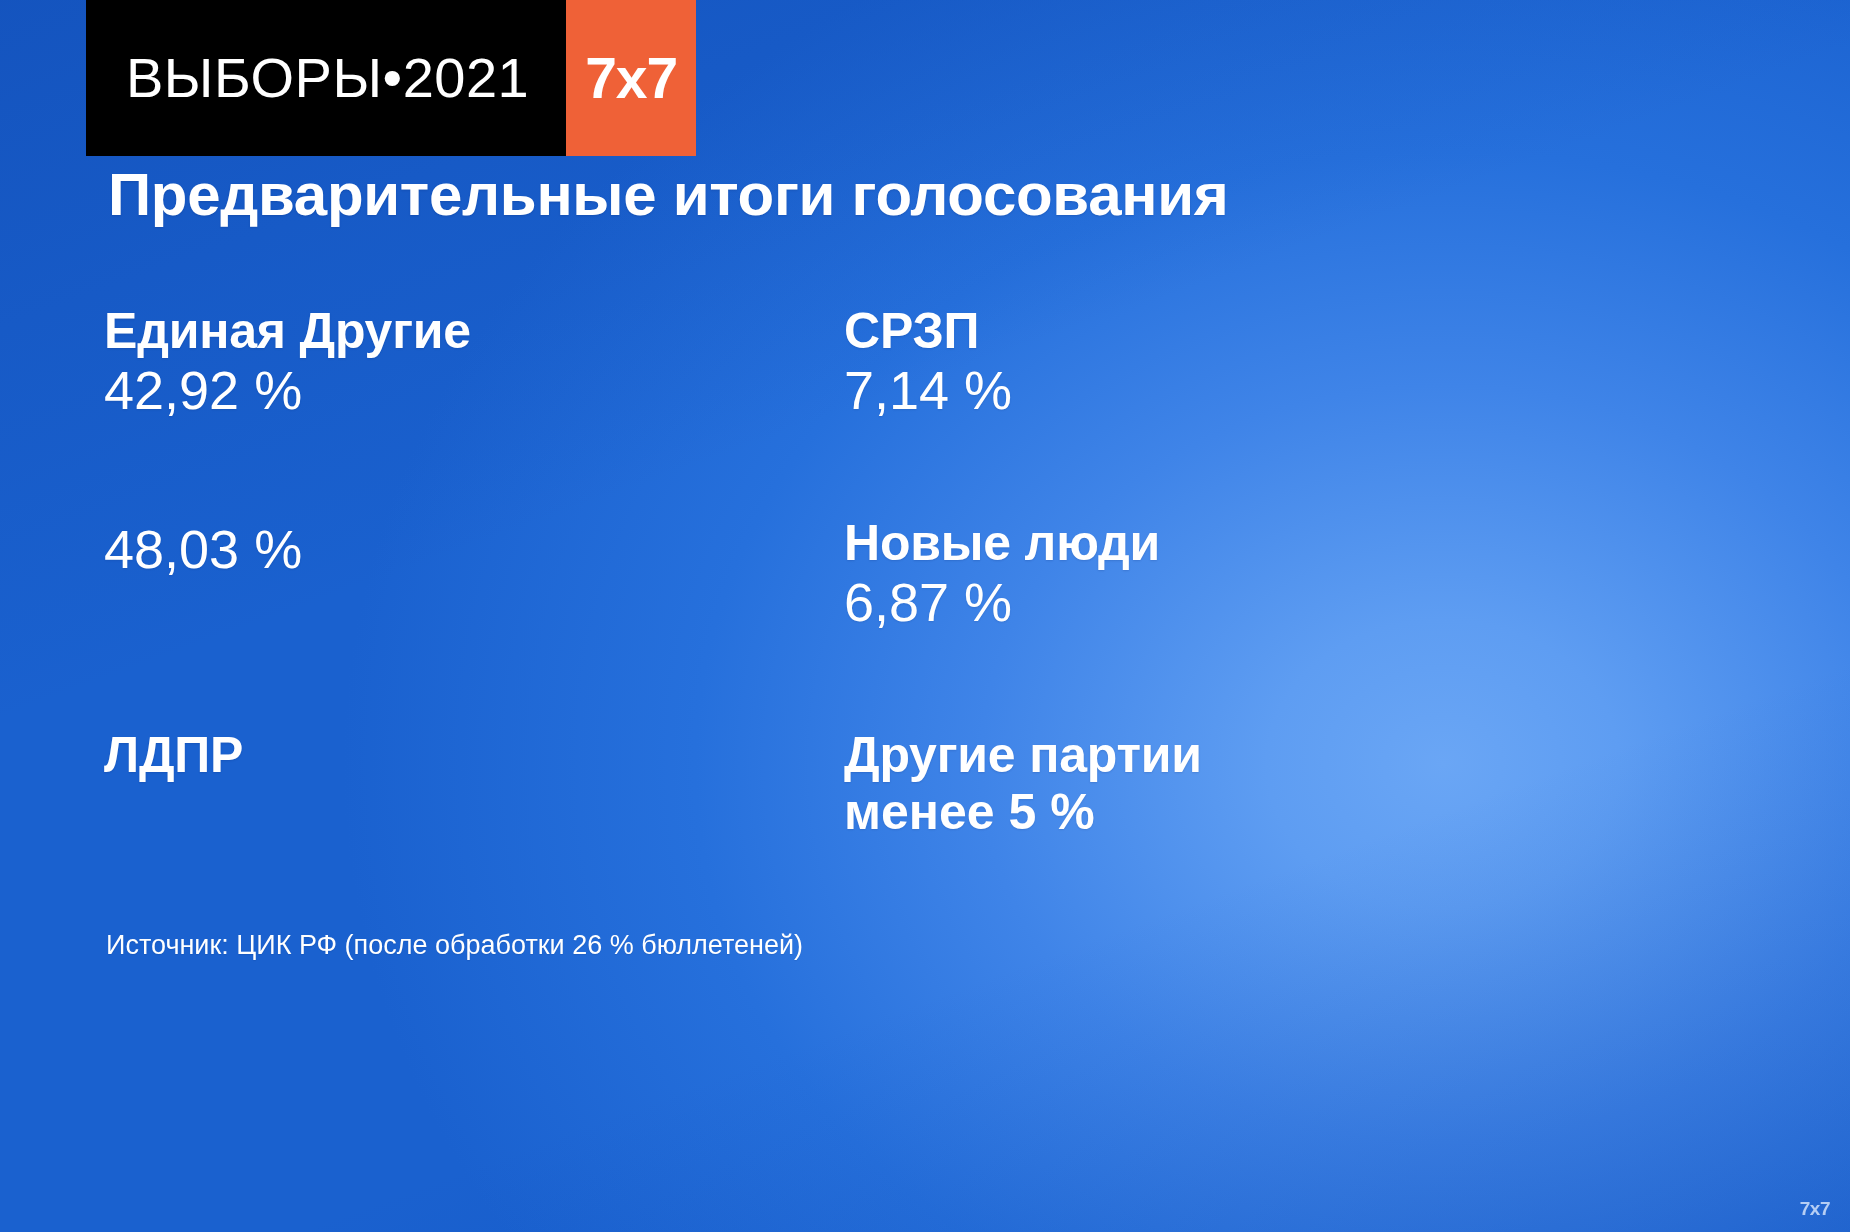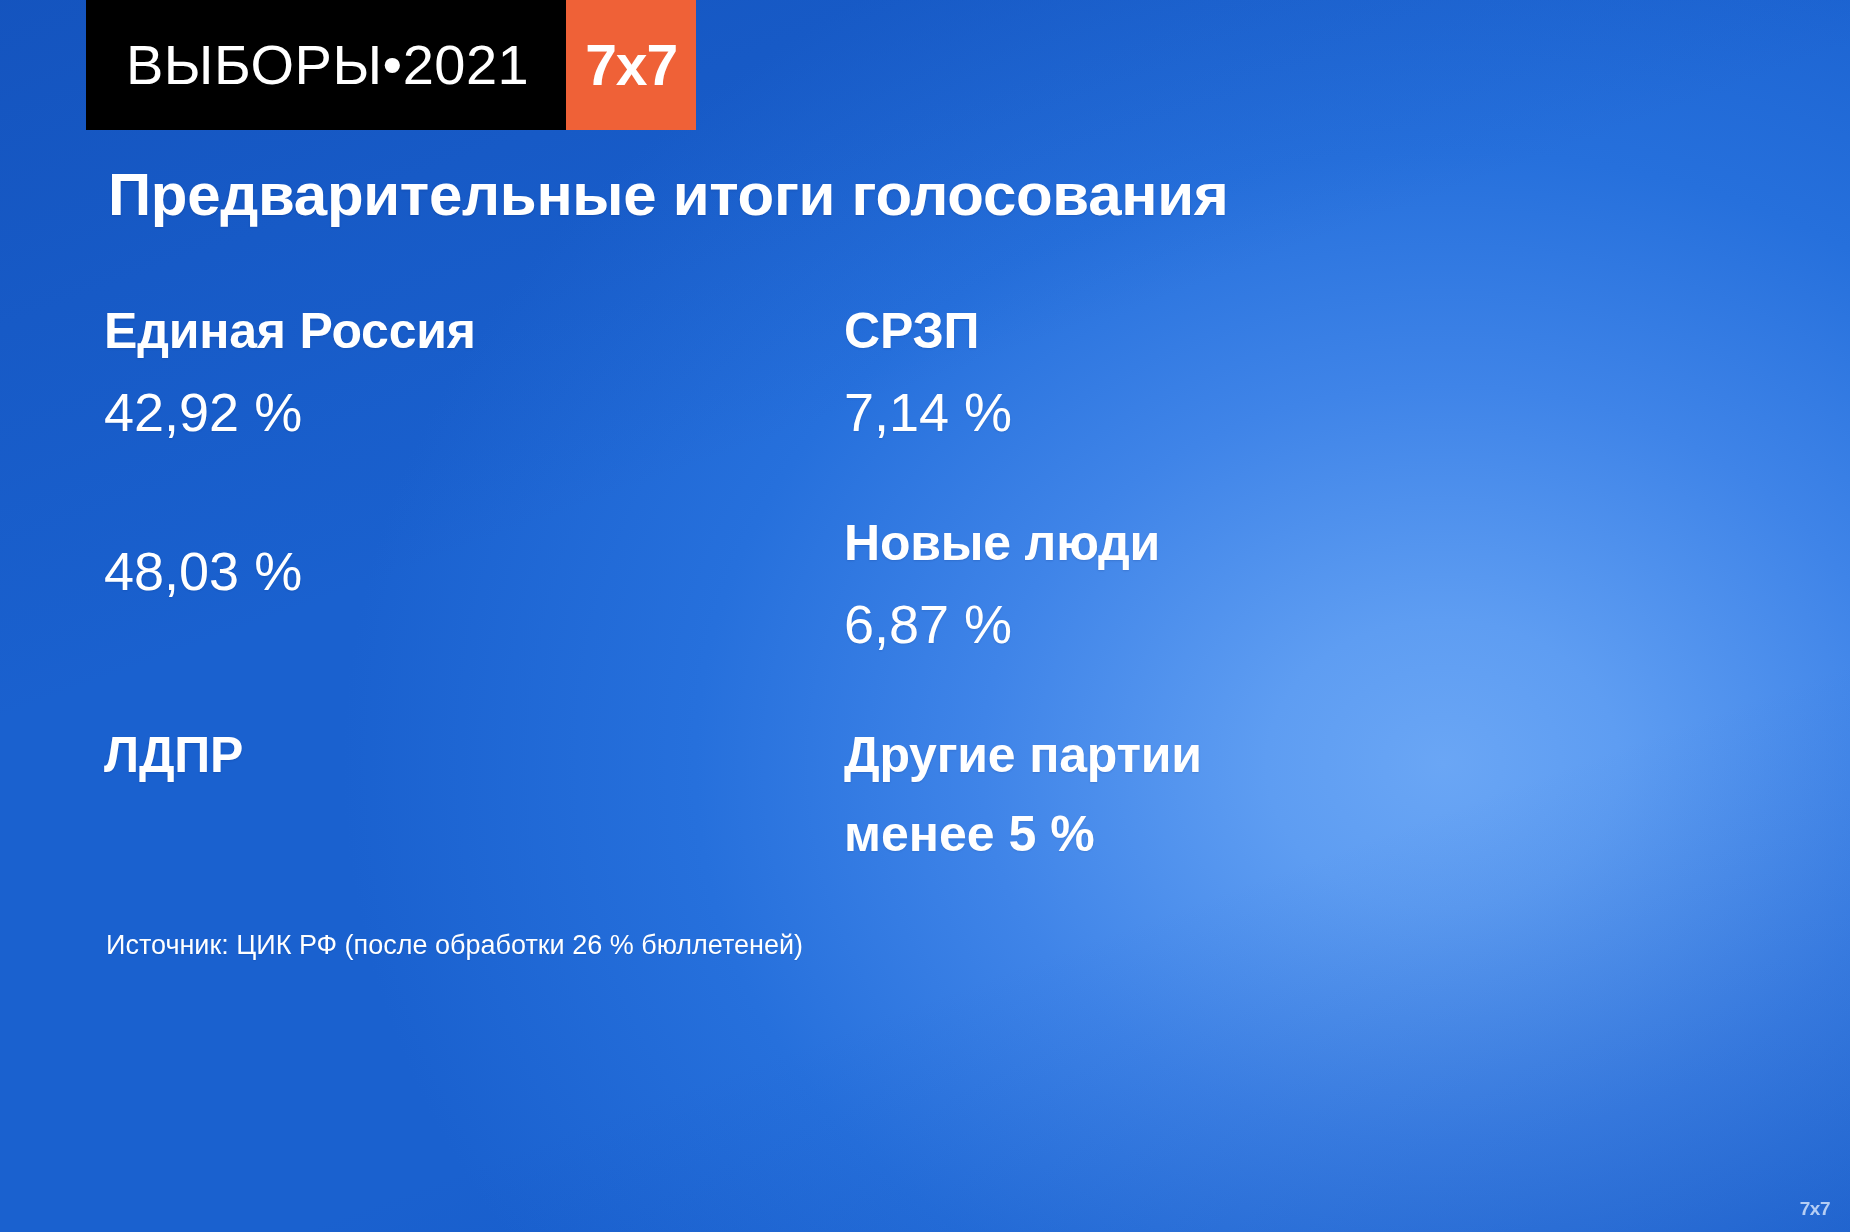--- a/index.html
+++ b/index.html
@@ -20,21 +20,21 @@
     background-blend-mode:normal;
   }
   #bg-vignette{
     position:absolute; inset:0;
     background:linear-gradient(160deg, rgba(10,60,160,.35) 0%, rgba(10,60,160,0) 38%, rgba(10,60,160,0) 70%, rgba(12,66,170,.30) 100%);
   }
 
   
   #banner{
     position:absolute; left:86px; top:0;
-    height:130px; display:flex; align-items:stretch;
+    height:156px; display:flex; align-items:stretch;
   }
   #banner-black{
     background:#000; color:#fff;
     display:flex; align-items:center; justify-content:center;
     padding:0 37px 0 40px;
   }
   #banner-title{
     font-size:56px; font-weight:400; letter-spacing:.5px;
     line-height:1; white-space:nowrap;
   }
@@ -65,21 +65,21 @@
     grid-auto-rows:212px;
   }
   .result-item{ position:relative; }
   .party-name{
     color:#fff; font-size:50px; font-weight:700;
     line-height:1.06; letter-spacing:-.2px; white-space:nowrap;
     text-shadow:0 1px 2px rgba(0,30,90,.15);
   }
   .party-value{
     color:#fff; font-size:54px; font-weight:400;
-    line-height:1.06; margin-top:26px; white-space:nowrap;
+    line-height:1.06; margin-top:4px; white-space:nowrap;
     text-shadow:0 1px 2px rgba(0,30,90,.12);
   }
   .party-value.is-bold{ font-weight:700; font-size:50px; }
 
   
   #source-note{
     position:absolute; left:106px; top:930px;
     color:#fff; font-size:27px; font-weight:400;
     letter-spacing:0; white-space:nowrap;
     text-shadow:0 1px 1px rgba(0,30,90,.12);
@@ -103,21 +103,21 @@
   <div id="banner-orange">
     <span id="banner-logo">7x7</span>
   </div>
 </div>
 
 <h1 id="page-title">Предварительные итоги голосования</h1>
 
 <div id="results">
 
   <div class="result-item">
-    <div class="party-name">Единая Россия</div>
+    <div class="party-name">Единая Другие</div>
     <div class="party-value">42,92 %</div>
   </div>
 
   <div class="result-item">
     <div class="party-name">СРЗП</div>
     <div class="party-value">7,14 %</div>
   </div>
 
   <div class="result-item">
     <div class="party-value">48,03 %</div>

